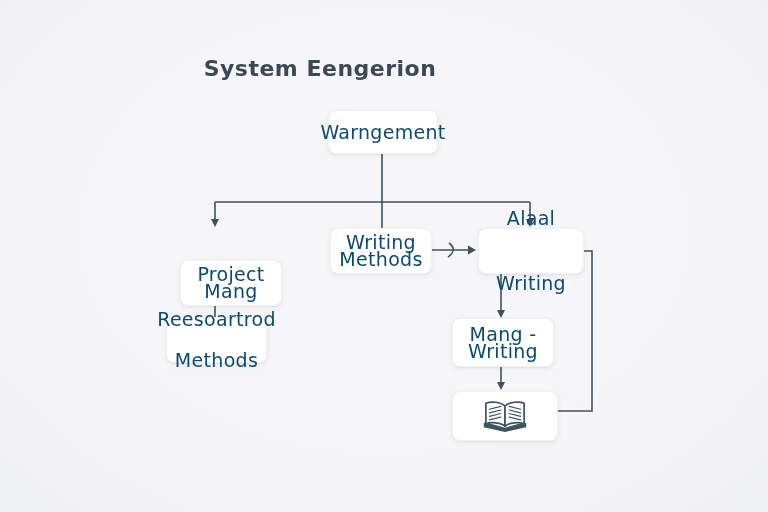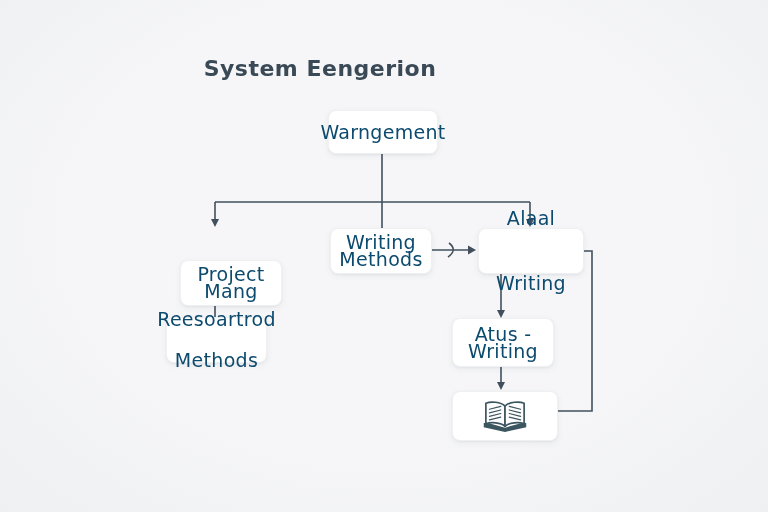--- a/index.html
+++ b/index.html
@@ -106,21 +106,21 @@
     <span>Alaal</span>
     <span>Writing</span>
   </div>
 
   <div class="node" id="box-methods">
     <span>Reesoartrod</span>
     <span>Methods</span>
   </div>
 
   <div class="node" id="box-atus">
-    <span>Atus -</span>
+    <span>Mang -</span>
     <span>Writing</span>
   </div>
 
   <div class="node" id="box-book">
     <svg class="book-icon" viewBox="0 0 64 48">
       <path d="M2 34 L2 40 L32 46.5 L62 40 L62 34 L57 33.5 L32 40.5 L7 33.5 Z" fill="#3c5660"></path>
       <path d="M32 10 C26 4 12 3 5 6 L5 35 C12 32.2 26 33 32 38.5 Z" fill="#fdfdfe" stroke="#3c5660" stroke-width="2.4" stroke-linejoin="round"></path>
       <path d="M32 10 C38 4 52 3 59 6 L59 35 C52 32.2 38 33 32 38.5 Z" fill="#fdfdfe" stroke="#3c5660" stroke-width="2.4" stroke-linejoin="round"></path>
       <g stroke="#3c5660" stroke-width="1.7" stroke-linecap="round">
         <path d="M10 14.5 L26 10.5"></path>

